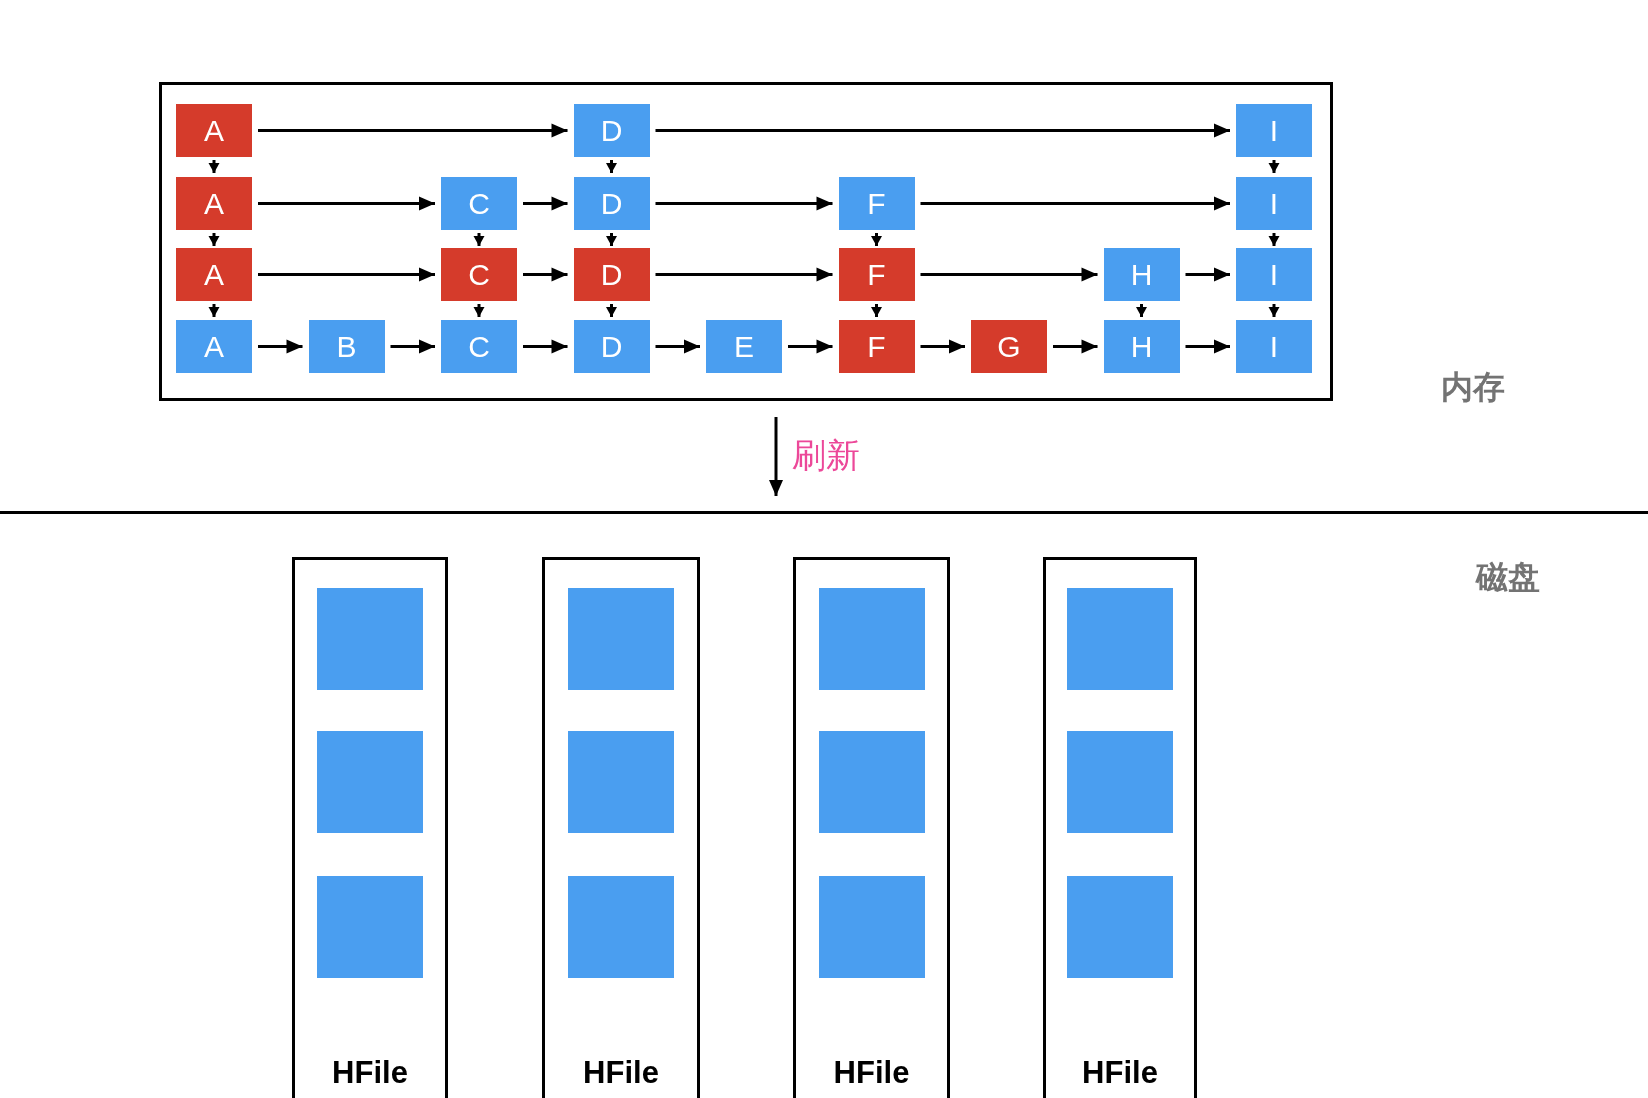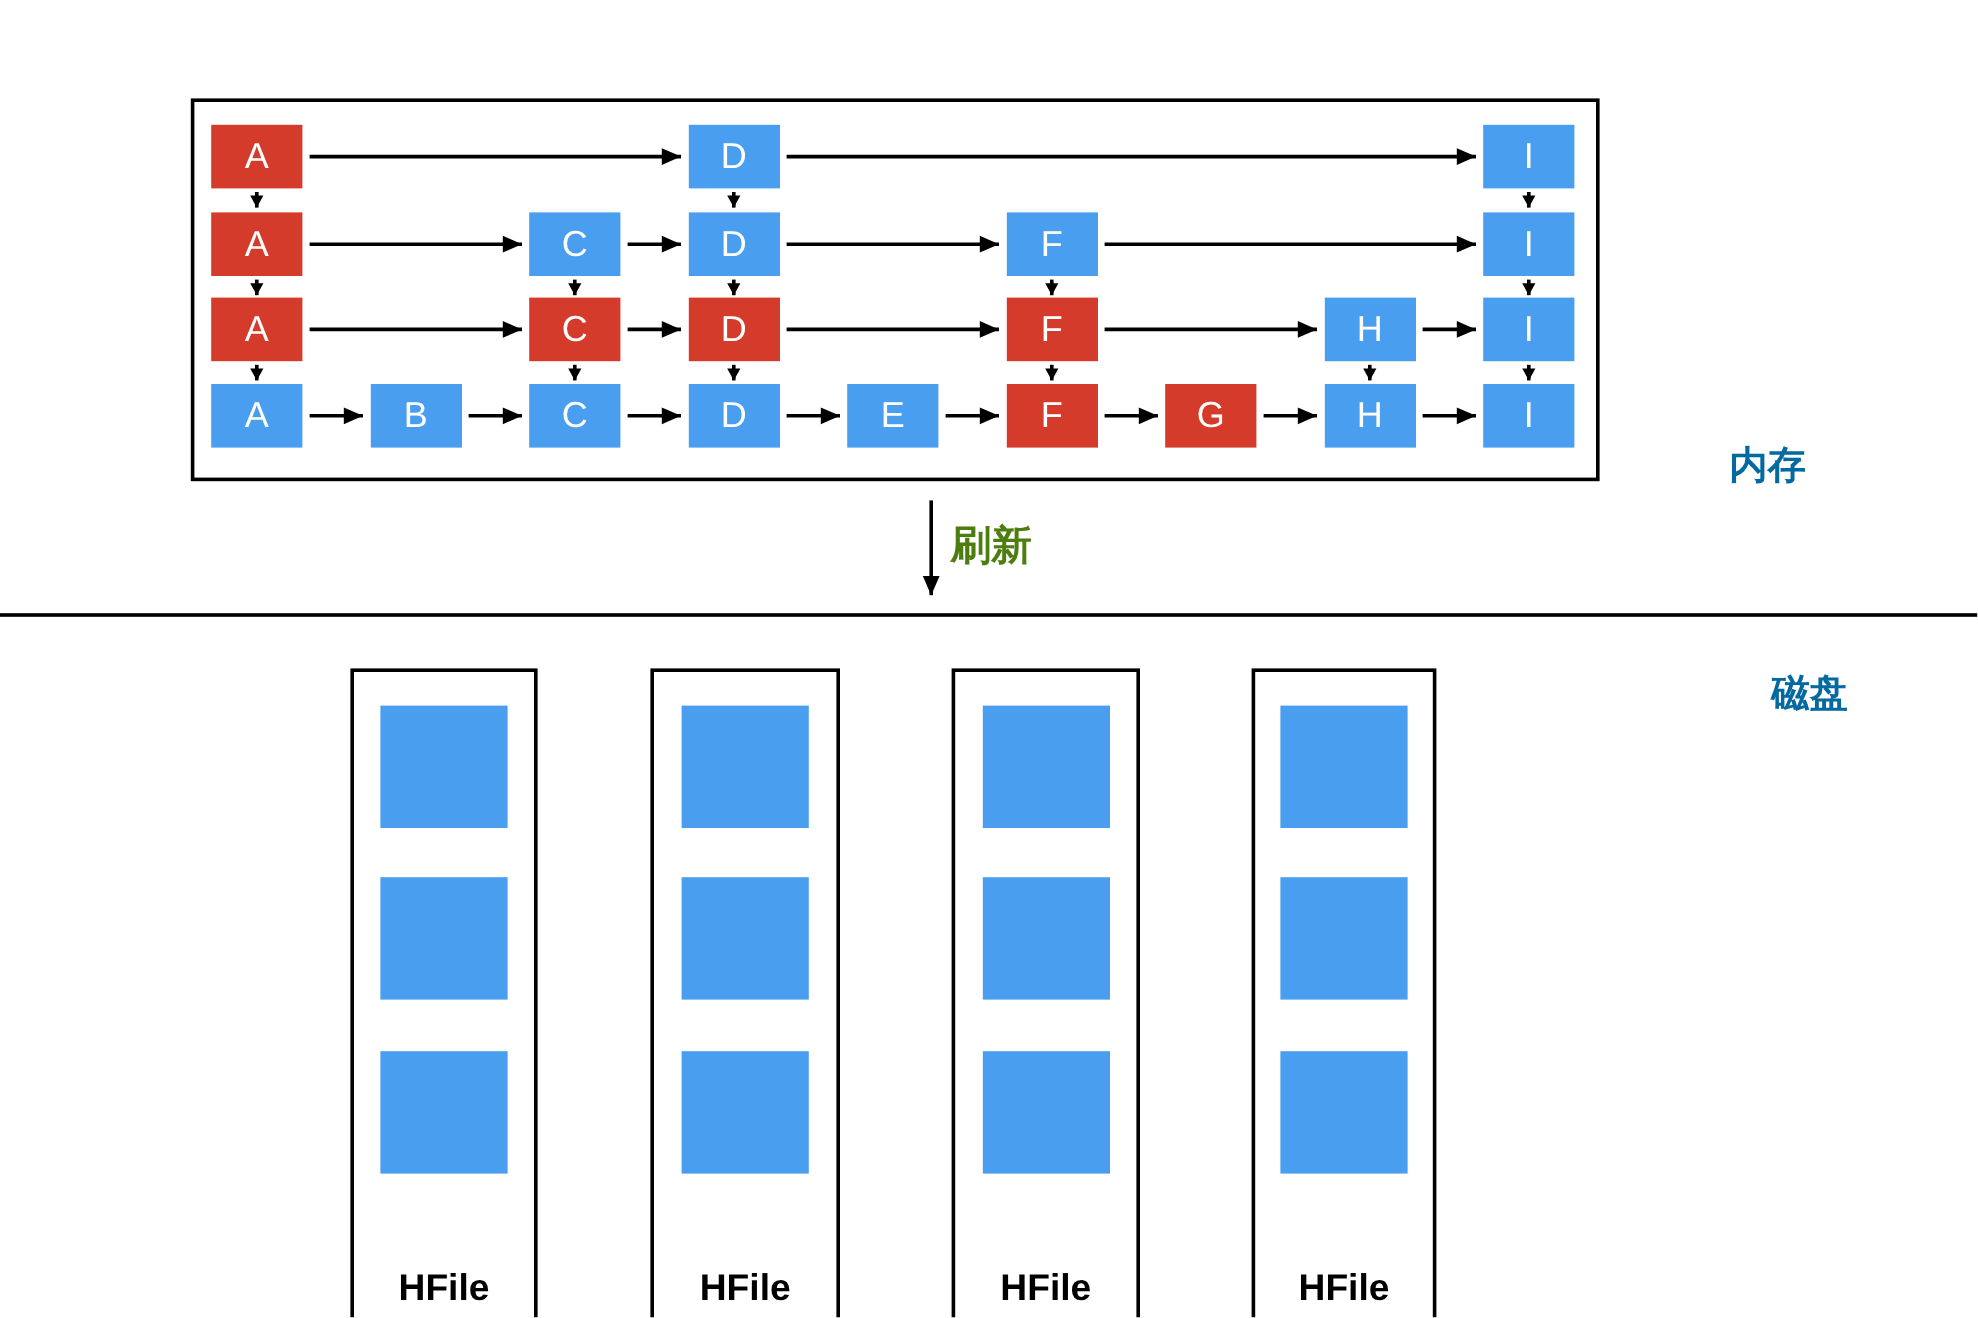--- a/index.html
+++ b/index.html
@@ -11,26 +11,26 @@
     position:absolute;left:159px;top:82px;width:1174px;height:319px;
     border:3px solid #000;box-sizing:border-box;background:transparent;
   }
   #arrows{position:absolute;left:0;top:0;pointer-events:none;}
   .node{
     position:absolute;width:76px;height:53px;
     display:flex;align-items:center;justify-content:center;
     color:#fff;font-size:30px;font-weight:400;line-height:1;
   }
   .side-label{
-    position:absolute;color:#0369a1;font-weight:700;font-size:32px;line-height:1;
+    position:absolute;color:#737373;font-weight:700;font-size:32px;line-height:1;
     white-space:nowrap;
   }
   .memory-label{left:1441px;top:371px;}
   .disk-label{left:1476px;top:561px;}
-  .flush-label{position:absolute;left:792px;top:438px;color:#4d7c0f;font-weight:700;font-size:34px;line-height:1;white-space:nowrap;}
+  .flush-label{position:absolute;left:792px;top:438px;color:#ec4899;font-weight:400;font-size:34px;line-height:1;white-space:nowrap;}
   .divider{position:absolute;left:0;top:511px;width:1648px;height:3px;background:#000;}
   .hfile-box{
     position:absolute;top:557px;height:548px;border:3px solid #000;
     box-sizing:border-box;background:#fff;
   }
   .hblock{
     position:absolute;left:50%;transform:translateX(-50%);
     width:106px;height:102px;
   }
   .hfile-label{

